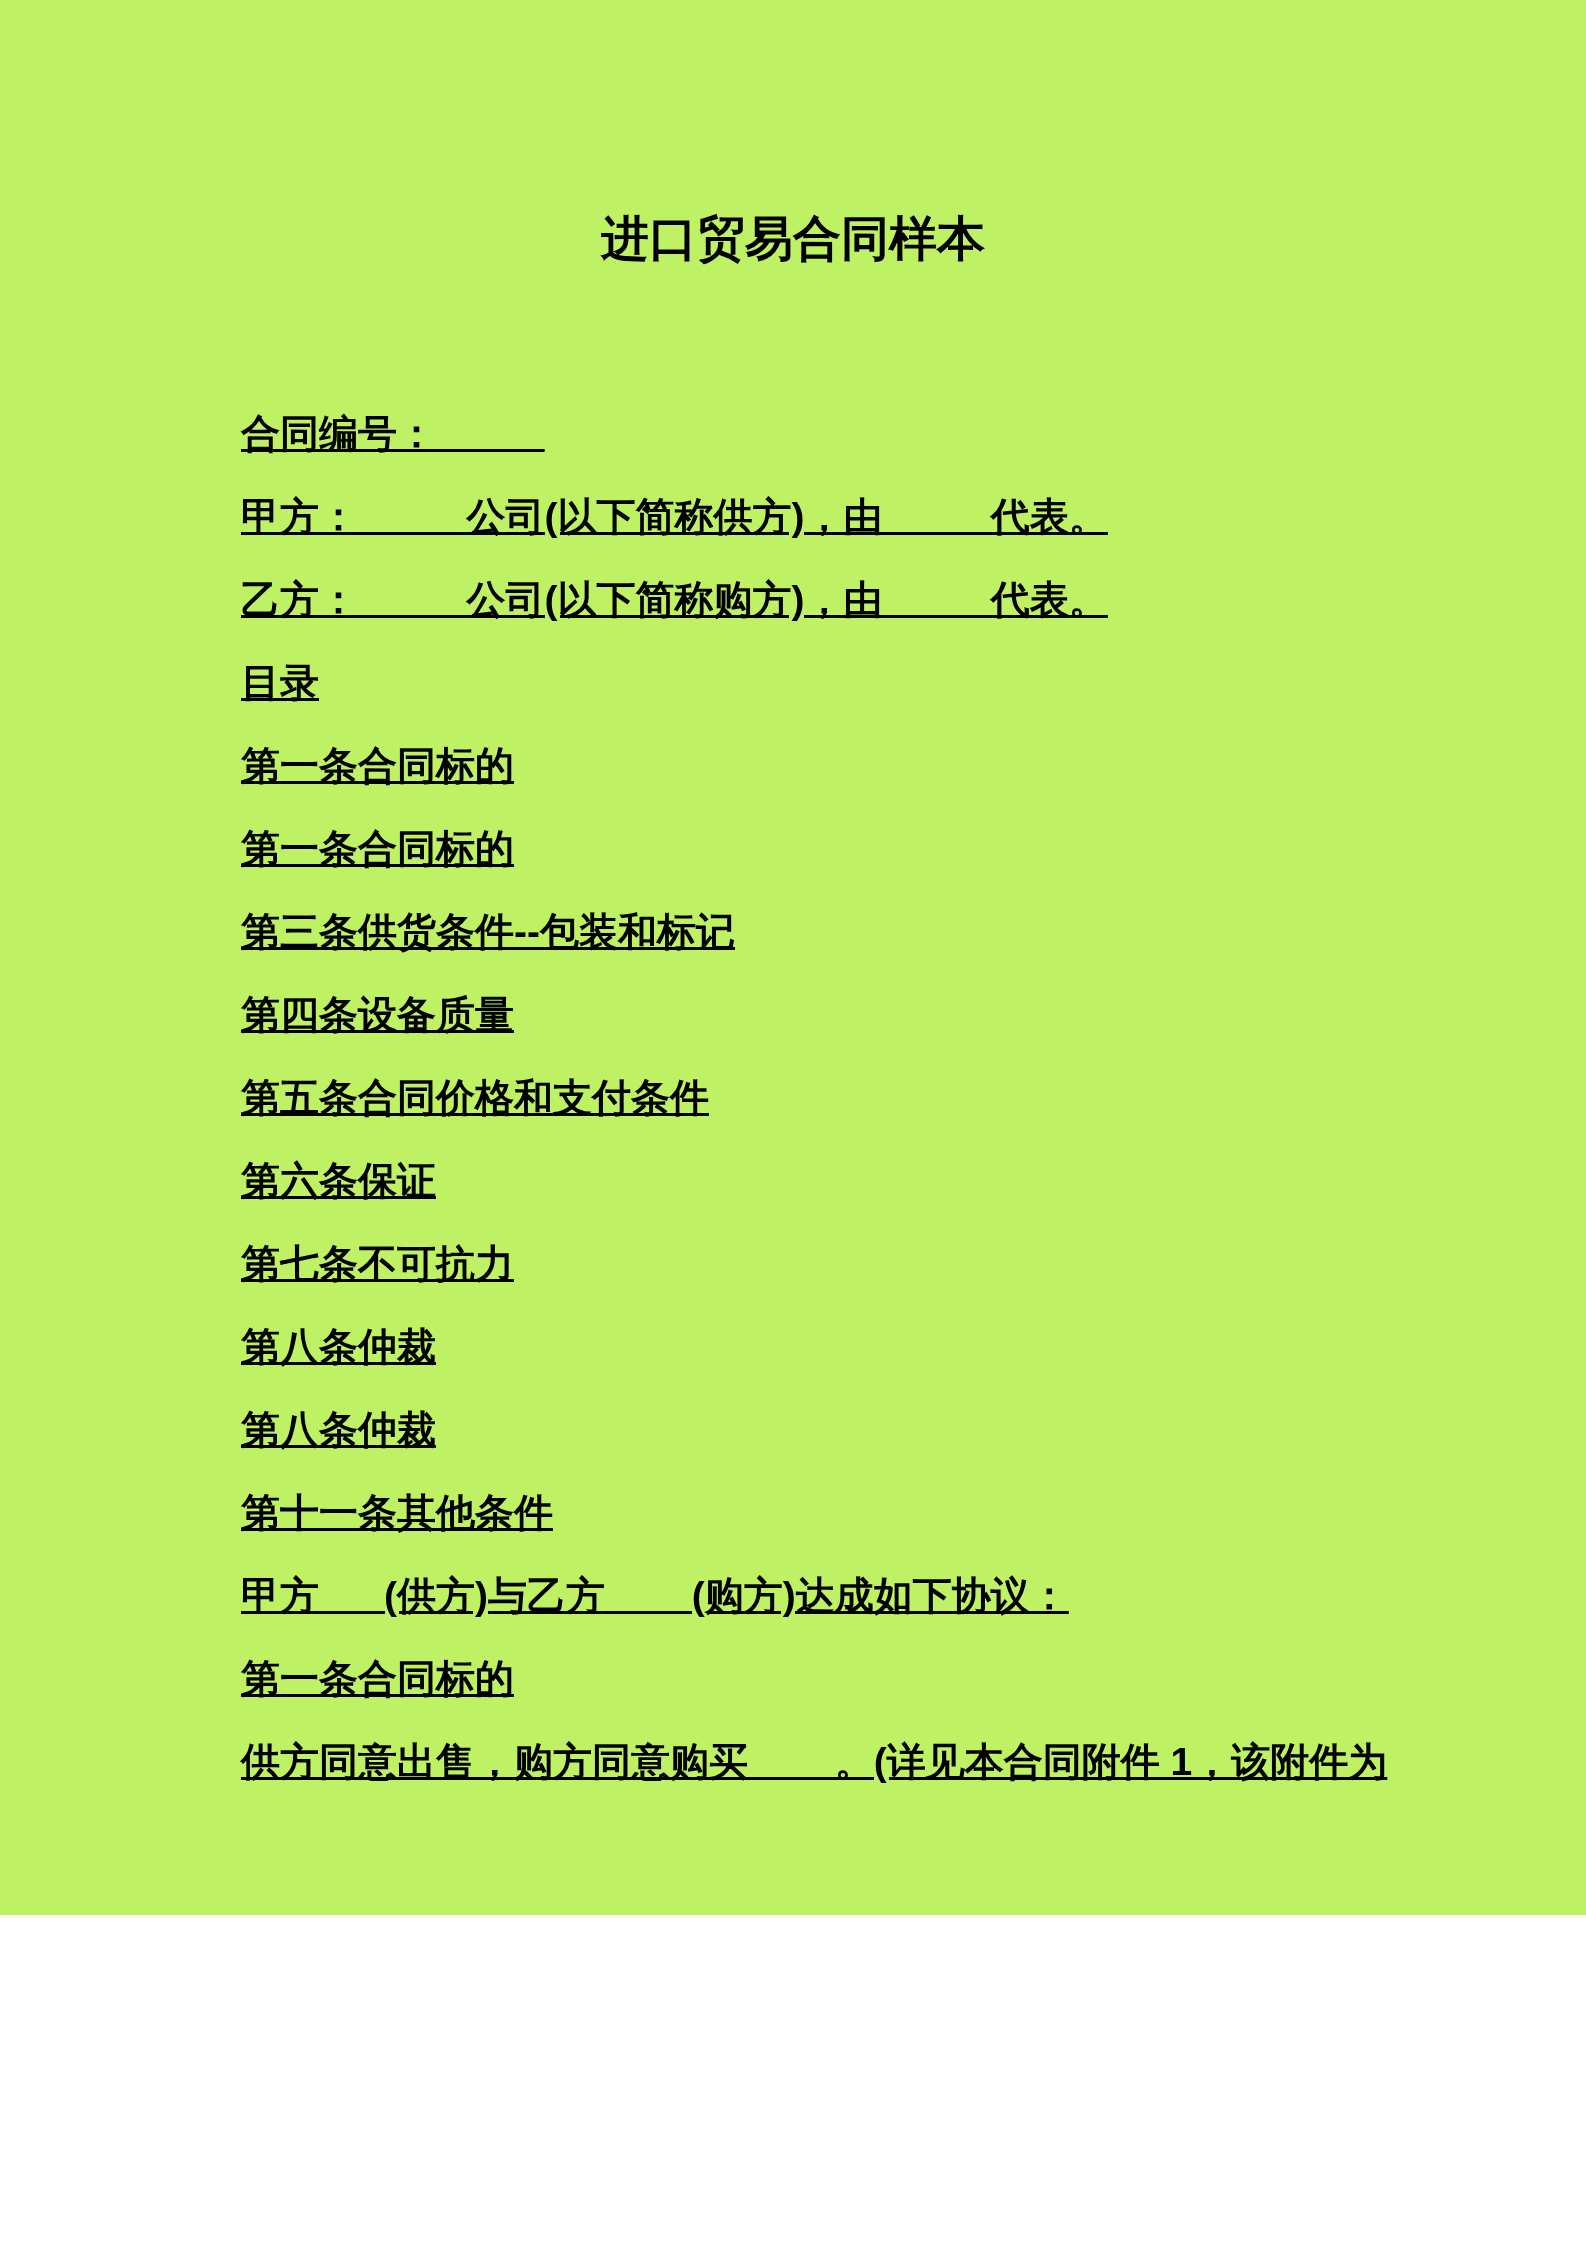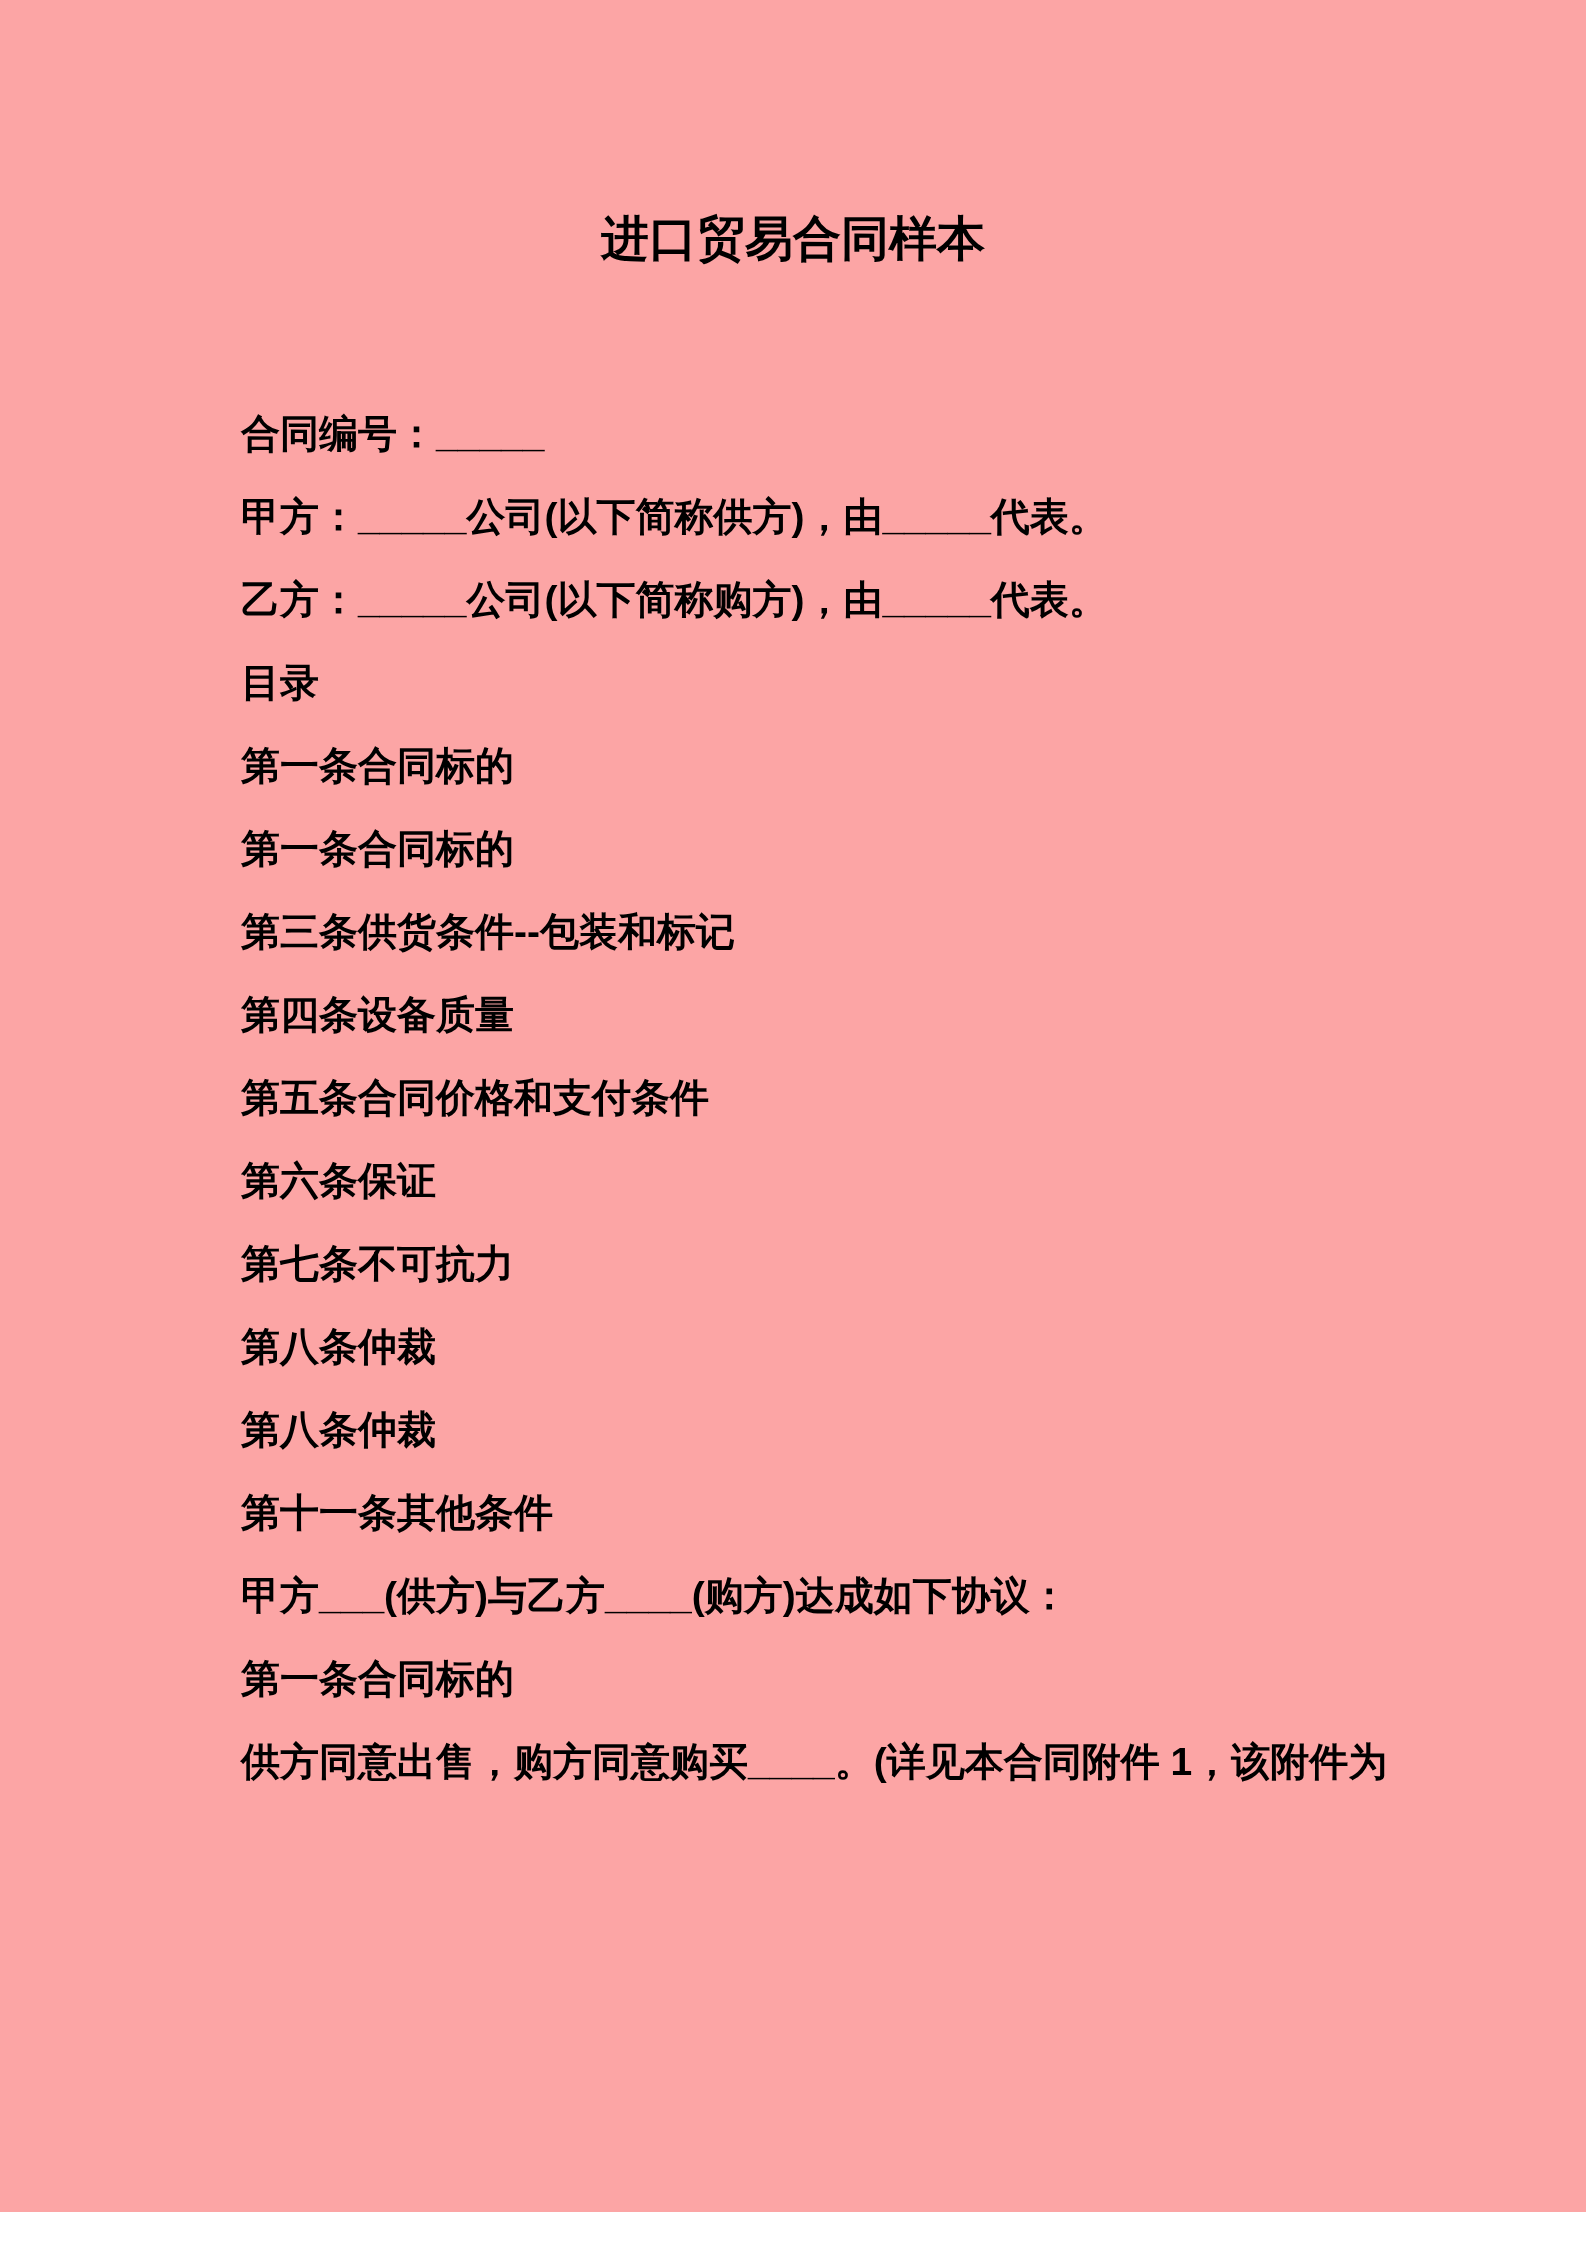--- a/index.html
+++ b/index.html
@@ -9,38 +9,39 @@
   body {
     width: 1586px;
     height: 2244px;
     background: #ffffff;
     font-family: "Liberation Sans", sans-serif;
     color: #000000;
   }
   .page {
     position: relative;
     width: 1586px;
-    height: 2212px;
-    background: #fca5a5;
+    height: 1915px;
+    background: #bef264;
     overflow: hidden;
   }
   .doc-title {
     margin: 0;
     padding-top: 207px;
     text-align: center;
     font-size: 48px;
     line-height: 64px;
     font-weight: 700;
     letter-spacing: 0px;
     color: #000000;
   }
   .doc-body {
     margin-top: 121px;
     padding-left: 241px;
     padding-right: 76px;
+    text-decoration: underline;
   }
   .doc-body p {
     margin: 0;
     font-size: 39px;
     line-height: 83px;
     font-weight: 700;
     white-space: nowrap;
     color: #000000;
   }
 </style>

